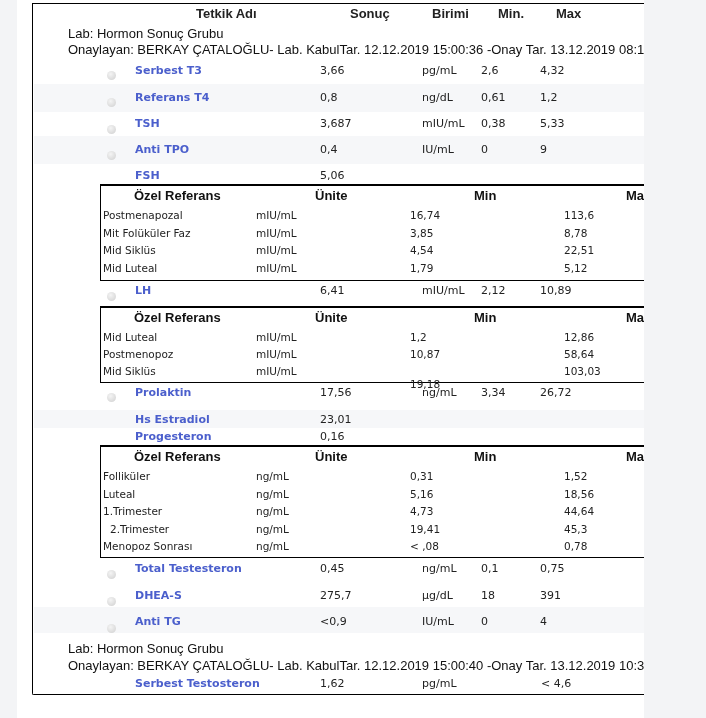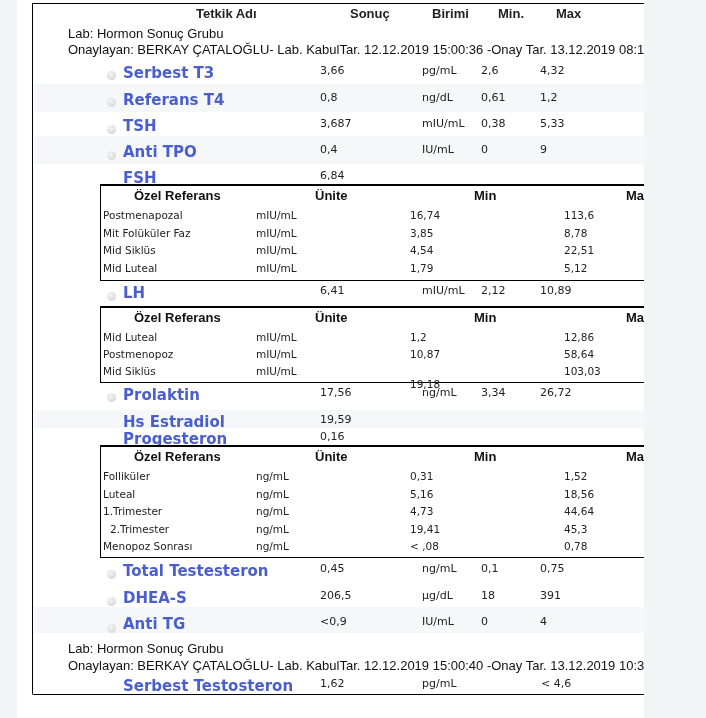--- a/index.html
+++ b/index.html
@@ -21,21 +21,21 @@
   .frame-right-clip {
     position:absolute; left:644px; top:0; width:62px; height:718px; background:#f3f4f6;
   }
   .hdr { position:absolute; top:6px; font-weight:bold; font-size:13px; color:#222; }
   .lab-line { position:absolute; left:68px; font-size:13px; color:#111; white-space:nowrap; }
   .row-bg { position:absolute; left:34px; width:610px; }
   .bullet {
     position:absolute; width:9px; height:9px; border-radius:50%;
     background:radial-gradient(circle at 40% 35%, #f4f4f4, #cfcfcf);
   }
-  .tname { position:absolute; left:123px; font-family:"DejaVu Sans", sans-serif; font-weight:bold; font-size:15px; color:#4b5fcc; white-space:nowrap; }
+  .tname { position:absolute; left:135px; font-family:"DejaVu Sans", sans-serif; font-weight:bold; font-size:11px; color:#4b5fcc; white-space:nowrap; }
   .val { position:absolute; font-family:"DejaVu Sans", sans-serif; font-size:11px; color:#222; white-space:nowrap;text-align:right; }
   .ref-box {
     position:absolute; left:100px; width:544px;
     border-top:2px solid #000; border-left:1.5px solid #000; border-bottom:1.5px solid #000;
   }
   .ref-h { position:absolute; font-weight:bold; font-size:13px; color:#111; }
   .ref-c { position:absolute; font-family:"DejaVu Sans", sans-serif; font-size:10.5px; color:#222; white-space:nowrap; }
 </style>
 </head>
 <body>
@@ -85,21 +85,21 @@
 <div>
   <span class="bullet" style="left:107px;top:151px"></span>
   <span class="tname" style="top:143px">Anti TPO</span>
   <span class="val" style="left:320px;top:143px">0,4</span>
   <span class="val" style="left:422px;top:143px">IU/mL</span>
   <span class="val" style="left:481px;top:143px">0</span>
   <span class="val" style="left:540px;top:143px">9</span>
 </div>
 <div>
   <span class="tname" style="top:169px">FSH</span>
-  <span class="val" style="left:320px;top:169px">6,84</span>
+  <span class="val" style="left:320px;top:169px">5,06</span>
 </div>
 
 <div class="ref-box" style="top:184px;height:94px"></div>
 <div class="ref-h" style="left:134px;top:188px">Özel Referans</div>
 <div class="ref-h" style="left:315px;top:188px">Ünite</div>
 <div class="ref-h" style="left:474px;top:188px">Min</div>
 <div class="ref-h" style="left:626px;top:188px">Max</div>
 <div>
   <span class="ref-c" style="left:103px;top:209px">Postmenapozal</span>
   <span class="ref-c" style="left:256px;top:209px">mIU/mL</span>
@@ -161,21 +161,21 @@
 <div>
   <span class="bullet" style="left:107px;top:393px"></span>
   <span class="tname" style="top:386px">Prolaktin</span>
   <span class="val" style="left:320px;top:386px">17,56</span>
   <span class="val" style="left:422px;top:386px">ng/mL</span>
   <span class="val" style="left:481px;top:386px">3,34</span>
   <span class="val" style="left:540px;top:386px">26,72</span>
 </div>
 <div>
   <span class="tname" style="top:413px">Hs Estradiol</span>
-  <span class="val" style="left:320px;top:413px">19,59</span>
+  <span class="val" style="left:320px;top:413px">23,01</span>
 </div>
 <div>
   <span class="tname" style="top:430px">Progesteron</span>
   <span class="val" style="left:320px;top:430px">0,16</span>
 </div>
 
 <div class="ref-box" style="top:445px;height:110px"></div>
 <div class="ref-h" style="left:134px;top:449px">Özel Referans</div>
 <div class="ref-h" style="left:315px;top:449px">Ünite</div>
 <div class="ref-h" style="left:474px;top:449px">Min</div>
@@ -215,21 +215,21 @@
   <span class="bullet" style="left:107px;top:570px"></span>
   <span class="tname" style="top:562px">Total Testesteron</span>
   <span class="val" style="left:320px;top:562px">0,45</span>
   <span class="val" style="left:422px;top:562px">ng/mL</span>
   <span class="val" style="left:481px;top:562px">0,1</span>
   <span class="val" style="left:540px;top:562px">0,75</span>
 </div>
 <div>
   <span class="bullet" style="left:107px;top:597px"></span>
   <span class="tname" style="top:589px">DHEA-S</span>
-  <span class="val" style="left:320px;top:589px">206,5</span>
+  <span class="val" style="left:320px;top:589px">275,7</span>
   <span class="val" style="left:422px;top:589px">µg/dL</span>
   <span class="val" style="left:481px;top:589px">18</span>
   <span class="val" style="left:540px;top:589px">391</span>
 </div>
 <div>
   <span class="bullet" style="left:107px;top:624px"></span>
   <span class="tname" style="top:615px">Anti TG</span>
   <span class="val" style="left:320px;top:615px">&lt;0,9</span>
   <span class="val" style="left:422px;top:615px">IU/mL</span>
   <span class="val" style="left:481px;top:615px">0</span>

